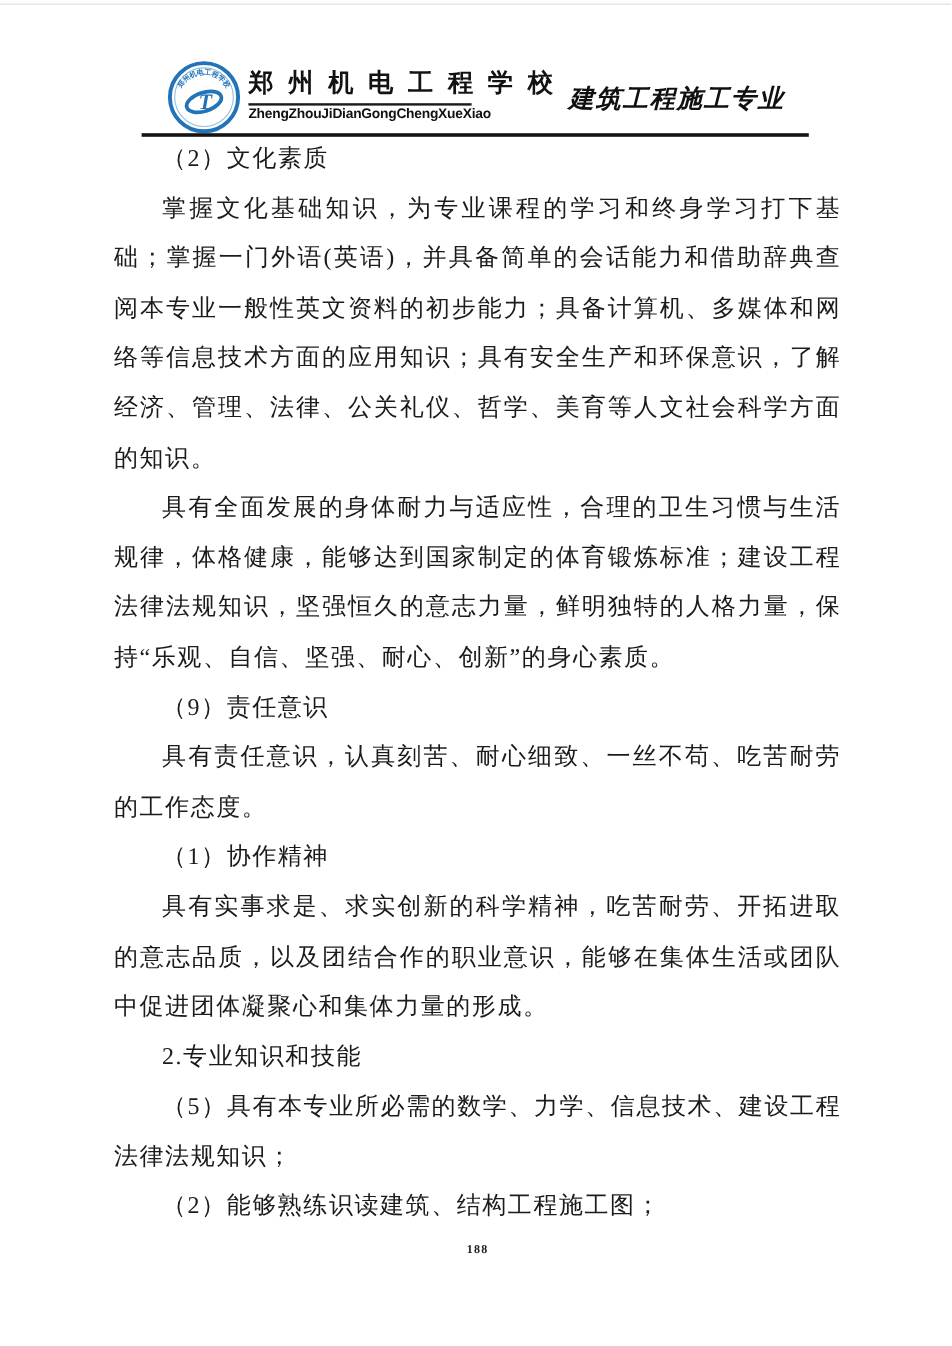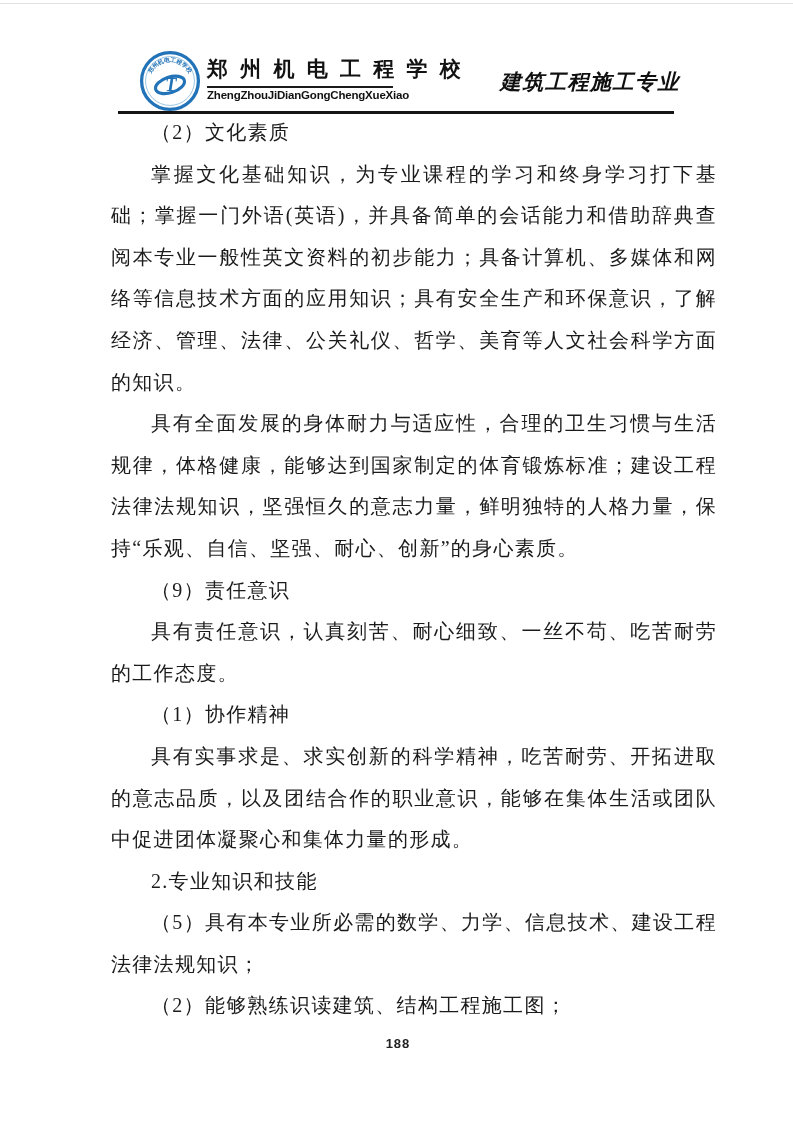--- a/index.html
+++ b/index.html
@@ -44,57 +44,57 @@
     margin-top: 1px;
     font-family: "Liberation Sans", sans-serif;
     font-size: 11.5px;
     font-weight: bold;
     letter-spacing: -0.2px;
     color: #111111;
     white-space: nowrap;
   }
   .major-title {
     position: absolute;
-    left: 500px; top: 68px;
+    left: 474px; top: 68px;
     font-size: 21px;
     font-weight: 900;
     font-style: italic;
     letter-spacing: 1.5px;
     color: #101010;
     white-space: nowrap;
   }
   .divider {
     position: absolute;
     left: 118px; top: 111px;
     width: 556px; height: 2.5px;
     background: #151515;
   }
   
   .body-text {
     position: absolute;
-    left: 111px; top: 112px;
+    left: 95px; top: 112px;
     width: 606px;
     font-size: 20px;
     line-height: 41.6px;
     letter-spacing: 1.3px;
     color: #1b1b1b;
   }
   .body-text p {
     margin: 0;
     text-indent: 2em;
     text-align: justify;
   }
   
   .page-number {
     position: absolute;
     left: 95px; top: 1036px;
     width: 606px;
     text-align: center;
-    font-family: Liberation Sans, sans-serif;
-    font-size: 13px;
+    font-family: Liberation Serif, serif;
+    font-size: 10px;
     font-weight: bold;
     letter-spacing: 1px;
     color: #222222;
   }
 </style>
 </head>
 <body>
 
 <div class="page">
 

